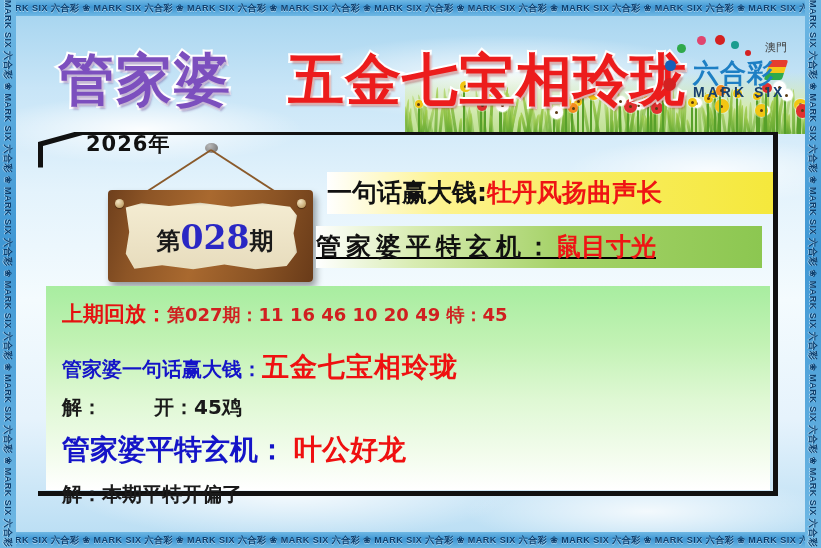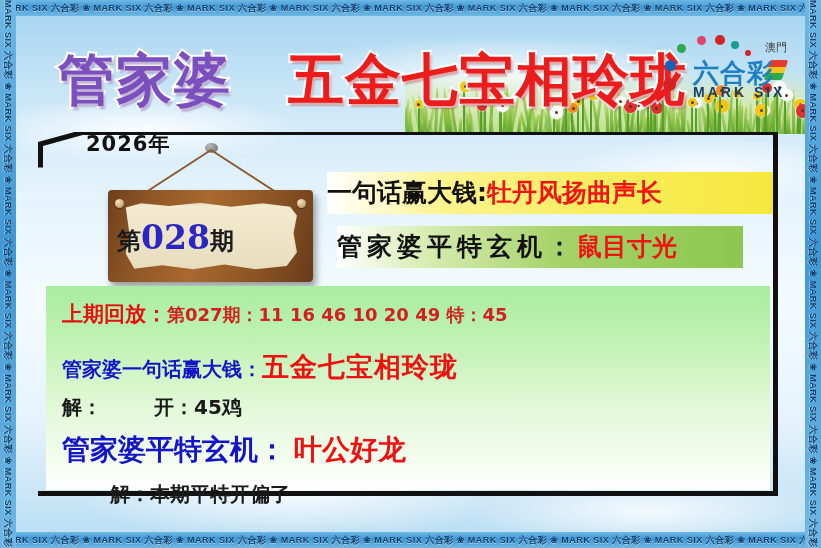--- a/index.html
+++ b/index.html
@@ -125,40 +125,41 @@
   .sign .paper{
     position:absolute; left:16px; top:12px; width:173px; height:68px;
     background:linear-gradient(#f4ecd2,#e7dcbd);
     box-shadow:0 1px 3px rgba(0,0,0,.3) inset, 1px 2px 4px rgba(0,0,0,.25);
     clip-path:polygon(1% 8%, 10% 2%, 26% 6%, 44% 1%, 62% 7%, 80% 2%, 96% 7%, 100% 20%,
                       98% 46%, 100% 74%, 94% 94%, 76% 99%, 58% 92%, 40% 99%, 22% 93%, 6% 98%, 1% 76%, 3% 44%);
   }
   .sign .scr{ position:absolute; width:9px; height:9px; border-radius:50%;
     background:radial-gradient(circle at 35% 30%,#f3e6c4,#b08a4a); box-shadow:0 1px 1px rgba(0,0,0,.4); }
   .sign .txt{
-    position:absolute; left:9px; right:0; top:28px; text-align:left;
+    position:absolute; left:9px; right:0; top:28px; text-align:center;
     font-size:28px; font-weight:bold; font-family:"DejaVu Serif","Liberation Serif",serif;
     white-space:nowrap;
   }
   .sign .txt .ch{ color:#1a1a1a; font-size:24px; }
   .sign .txt .num{ color:#2a27c4; font-size:33px; font-family:"DejaVu Serif",serif; letter-spacing:0px; }
 
   
   .bar{
     position:absolute; height:42px; line-height:42px; white-space:nowrap;
     font-family:"DejaVu Sans","Liberation Sans",sans-serif; font-weight:bold;
     font-size:25px; overflow:hidden;
   }
   .bar-y{
     left:327px; top:172px; width:446px;
     background:linear-gradient(to right,#ffffff 0%, #fdf38e 26%, #f8ed5f 60%, #f5e83c 100%);
   }
   .bar-g{
-    left:337px; top:226px; width:406px;
+    left:316px; top:226px; width:446px;
     background:linear-gradient(to right,#ffffff 0%, #d8ecb2 22%, #a5d268 55%, #8cc751 100%);
+    text-decoration:underline;
   }
   .bar .lbl{ color:#111; }
   .bar .ans{ color:#ef1414; }
   .bar-g .lbl{ letter-spacing:5px; }
 
   
   .panel{
     position:absolute; left:46px; top:286px; width:724px; height:204px;
     background:linear-gradient(to bottom,#a8eda0 0%, #c2f2b4 28%, #dff8d4 56%, #f2fcec 82%, #ffffff 100%);
     padding:10px 0 0 16px;
@@ -168,21 +169,21 @@
   .r1 .k{ color:#e51111; font-size:21px; }
   .r1 .v{ color:#d02020; font-size:18px; font-weight:bold; }
   .r2{ margin-top:21px; font-size:20px; font-weight:bold; }
   .r2 .k{ color:#1414c8; }
   .r2 .v{ color:#ef1010; font-size:27px; letter-spacing:1px; }
   .r3{ margin-top:9px; font-size:20px; color:#1a1a1a; font-weight:bold; }
   .r3 .gap{ display:inline-block; width:52px; }
   .r4{ margin-top:10px; font-size:28px; font-weight:bold; }
   .r4 .k{ color:#1414c8; }
   .r4 .v{ color:#ef1010; margin-left:8px; }
-  .r5{ margin-top:12px; font-size:20px; color:#1a1a1a; font-weight:bold;margin-left:48px; }
+  .r5{ margin-top:12px; font-size:20px; color:#1a1a1a; font-weight:bold; }
 </style>
 </head>
 <body>
 
 <div id="poster">
 
   <div class="sky"></div>
 
   <div class="bd bd-top">
     <div class="bd-strip">MARK SIX 六合彩 ❀ MARK SIX 六合彩 ❀ MARK SIX 六合彩 ❀ MARK SIX 六合彩 ❀ MARK SIX 六合彩 ❀ MARK SIX 六合彩 ❀ MARK SIX 六合彩 ❀ MARK SIX 六合彩 ❀ MARK SIX 六合彩 ❀ MARK SIX 六合彩 ❀ MARK SIX 六合彩 ❀ MARK SIX 六合彩 ❀</div>

